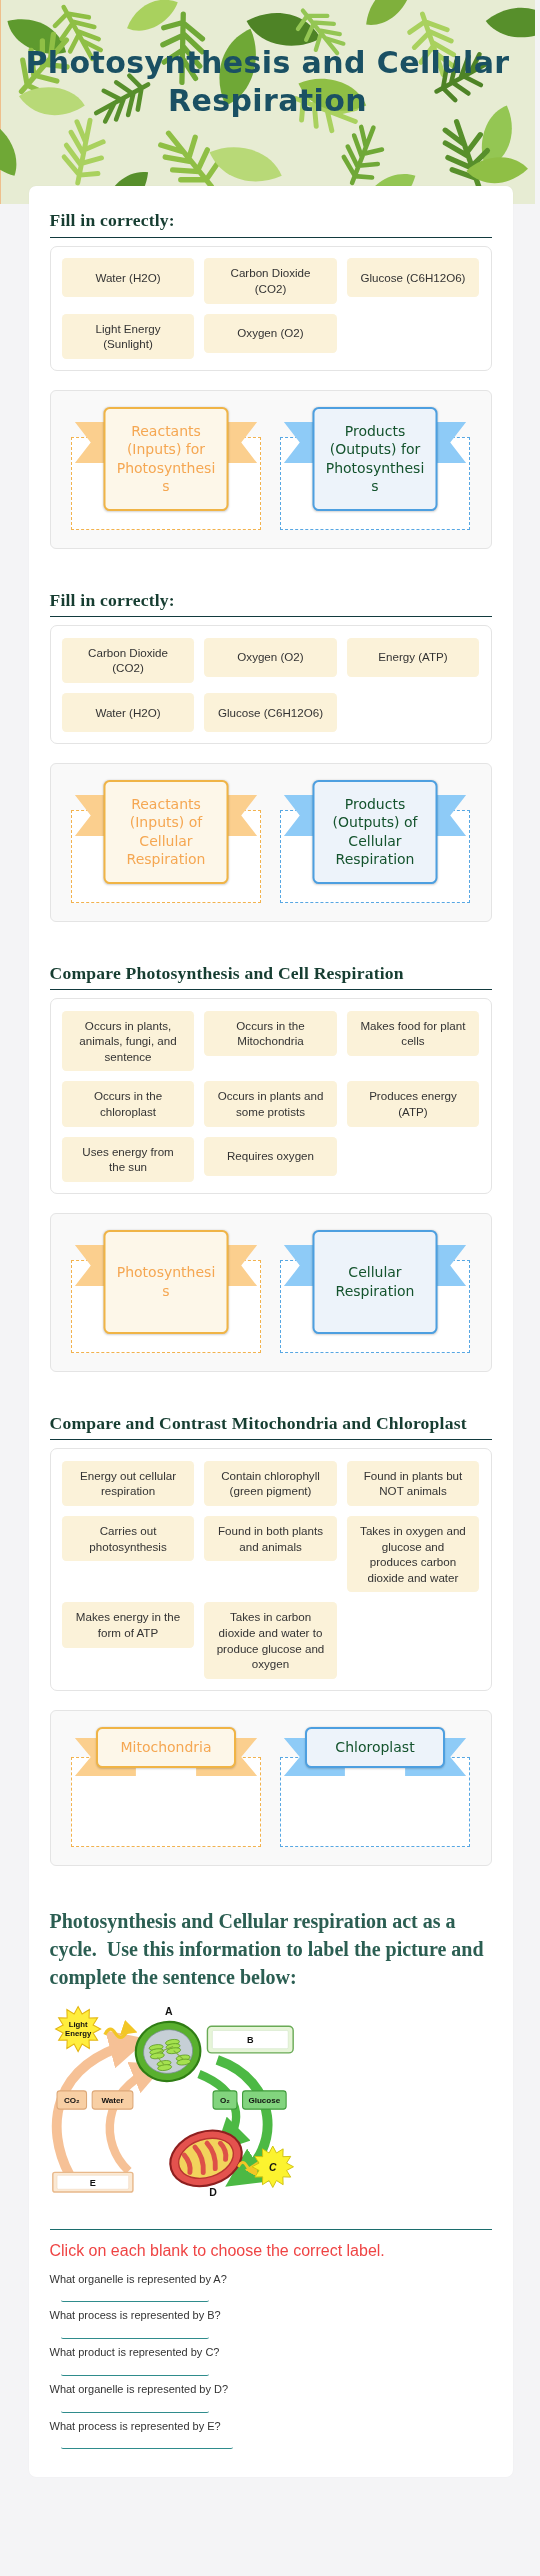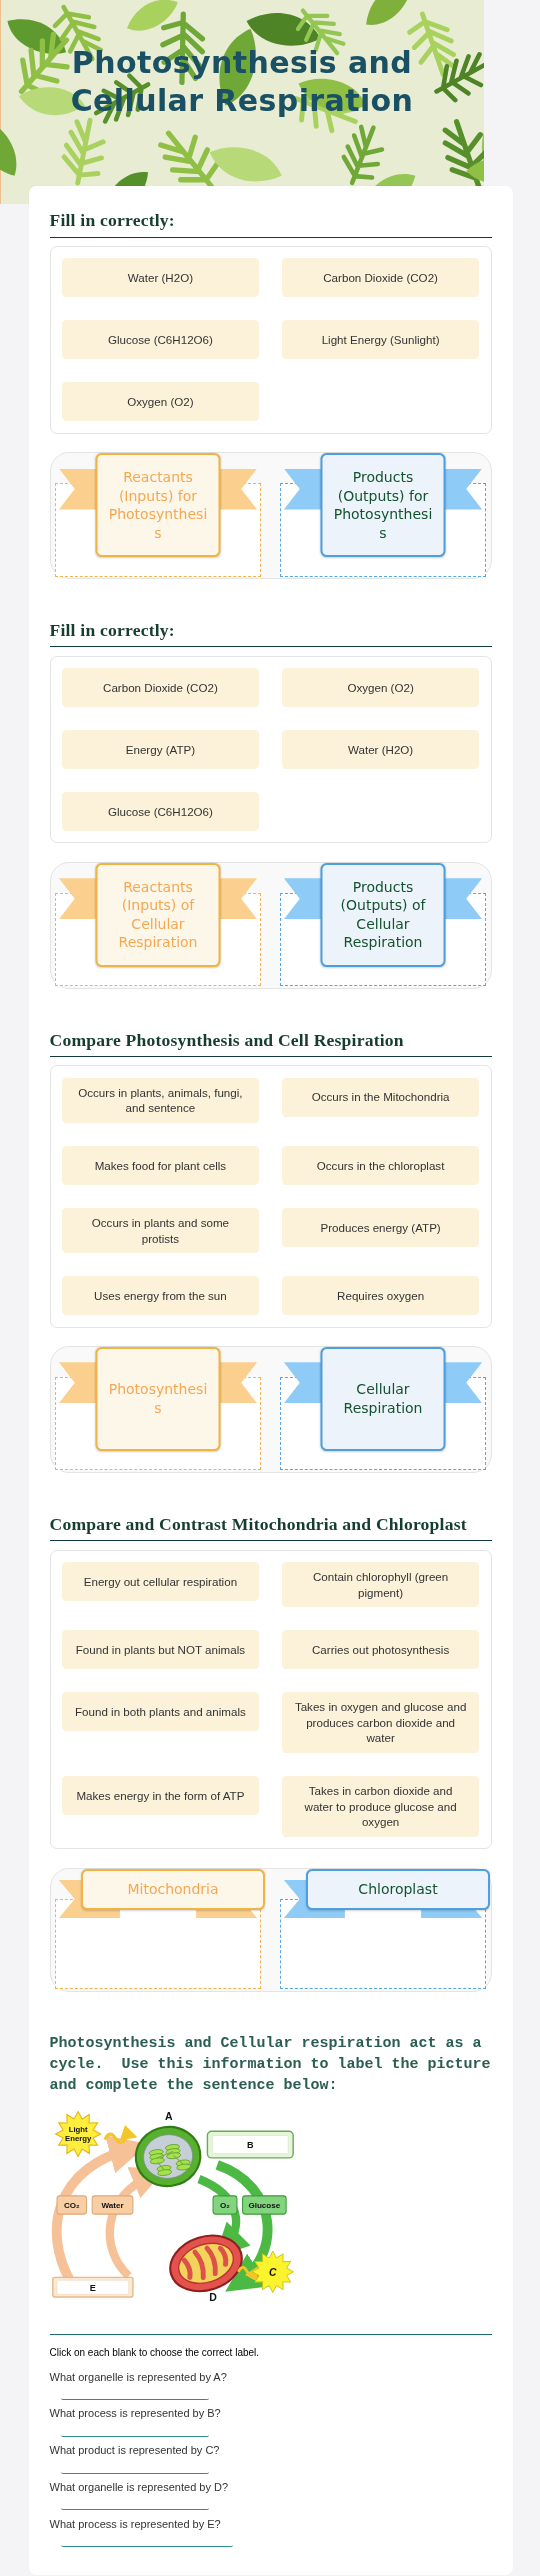--- a/index.html
+++ b/index.html
@@ -4,21 +4,21 @@
 <style>
   * { box-sizing: border-box; }
   html,body { margin:0; padding:0; }
   body {
     width:541px; height:2576px; overflow:hidden;
     background:#f4f4f6;
     font-family:"Liberation Sans", sans-serif;
     position:relative;
   }
   
-  .header { position:relative; width:484px; height:204px; overflow:hidden; background:#f97316; }
+  .header { position:relative; width:535px; height:204px; overflow:hidden; background:#f97316; }
   .header svg { display:block; }
   .page-title {
     position:absolute; top:44px; left:0; width:100%;
     text-align:center; font-family:"DejaVu Sans", sans-serif;
     font-weight:bold; font-size:30px; line-height:1.28; color:#1A5063;
     letter-spacing:0.4px;
   }
   
   .panel {
     position:relative; width:484px; margin:-17.6px auto 0;
@@ -31,30 +31,30 @@
     font-size:17.6px; line-height:1.18; color:#163D31;
     margin:0 0 5.6px 0; letter-spacing:0.2px;
   }
   .mt { margin-top:41px; }
   .heading-rule { border:none; border-top:1.4px solid #123A3E; margin:0 0 8.4px 0; }
   
   .card {
     border:0.7px solid #e4e4e4; border-radius:7px; background:#fff;
     padding:11.3px;
   }
-  .chips { display:grid; grid-template-columns:1fr 1fr; gap:23px; align-items:start; }
+  .chips { display:grid; grid-template-columns:1fr 1fr 1fr; gap:10px; align-items:start; }
   .chip {
     background:#FBF2D9; border-radius:4.2px; min-height:39px;
     display:flex; align-items:center; justify-content:center; text-align:center;
     padding:7px 11.3px; font-size:11.6px; line-height:1.35; color:#333;
   }
   
   .banner-card {
     margin-top:18.3px; background:#f9f9f9; border:0.7px solid #e4e4e4;
-    border-radius:19px; padding:0; display:grid;
+    border-radius:6px; padding:16px; display:grid;
     grid-template-columns:1fr 1fr; gap:10px;
   }
   .banner-cell { position:relative; height:125px; }
   .dropzone {
     position:absolute; left:4.2px; right:4.2px; top:30px; bottom:1.4px;
     background:#fff; border:1.4px dashed;
   }
   .bo .dropzone { border-color:#F2B24E; }
   .bb .dropzone { border-color:#57A7E3; }
   .wing { position:absolute; top:15.5px; width:61px; height:41px; z-index:1; }
@@ -67,30 +67,30 @@
     width:125px; min-height:104px; z-index:2;
     border:2.1px solid; border-radius:6.3px; padding:11.3px 8.4px;
     display:flex; align-items:center; justify-content:center; text-align:center;
     font-family:"DejaVu Sans", sans-serif; font-size:14px; line-height:1.32;
     overflow-wrap:anywhere; box-shadow:0 0.7px 2.1px rgba(0,0,0,0.18);
   }
   .bo .ribbon-box { border-color:#F0B446; background:#FDF7E9; color:#F5A752; }
   .bb .ribbon-box { border-color:#4D9FE0; background:#EDF3FA; color:#14532d; }
   .short .banner-cell { height:122px; }
   .short .wing { top:11.3px; height:38px; }
-  .short .ribbon-box { min-height:41px; width:184px; padding:8.4px;margin-left:15px; }
+  .short .ribbon-box { min-height:41px; width:140px; padding:8.4px; }
   
   .cycle-intro {
-    margin:41px 0 7px; font-family:Liberation Mono, monospace;
-    font-weight:bold; font-size:15px; line-height:1.4; color:#2B5E52;
+    margin:41px 0 7px; font-family:Liberation Serif, serif;
+    font-weight:bold; font-size:20px; line-height:1.4; color:#2B5E52;
     white-space:pre-wrap;
   }
   .diagram { width:253px; height:204px; display:block; }
   .teal-rule { border:none; border-top:1.4px solid #1C6D6D; margin:27px 0 12.7px; }
-  .instruction { font-size:10px; color:#000000; margin:0 0 11.3px; }
+  .instruction { font-size:16px; color:#ef4444; margin:0 0 11.3px; }
   .q-row { display:flex; align-items:flex-start; margin-bottom:10px; font-size:11px; color:#333;flex-direction:column; }
   .q-label { line-height:1.35; }
   .blank {
     width:148px; height:15.5px; margin-left:11.3px; margin-bottom:-3.5px;
     border-bottom:1.4px solid #2F8C8C; border-radius:2.1px; flex:none;
   }
   .q-row:last-child .blank { width:172px; }
 </style>
 </head>
 <body>

